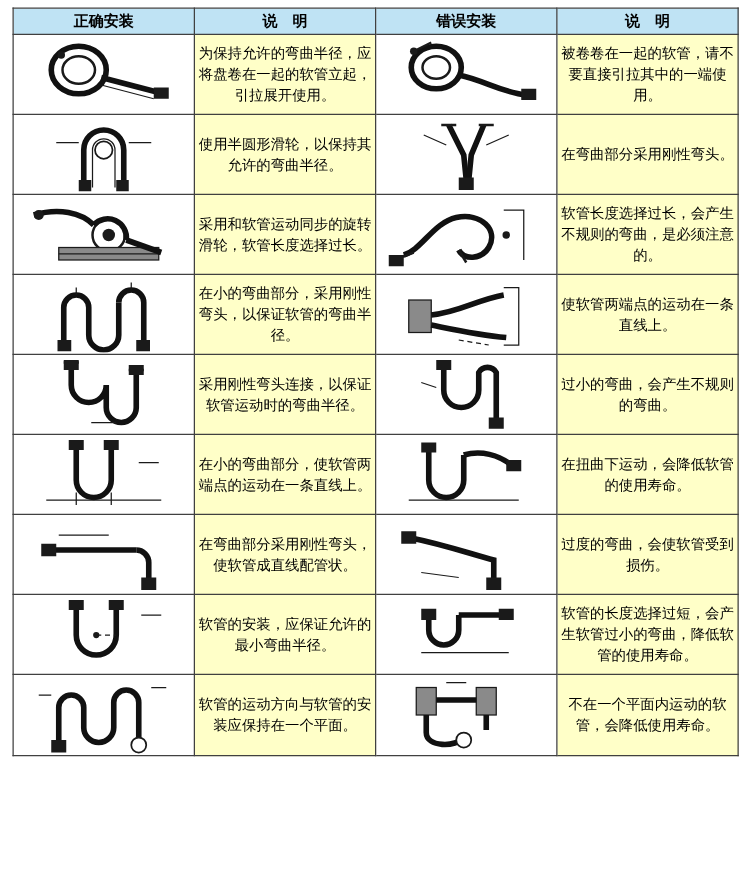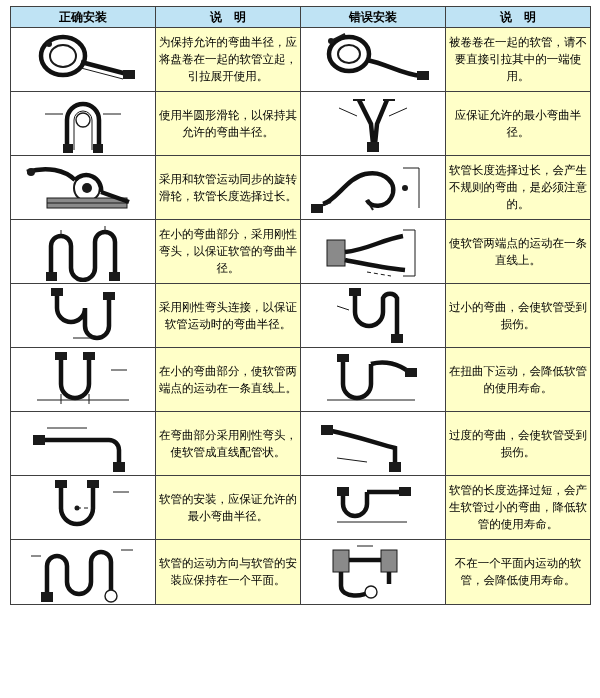--- a/index.html
+++ b/index.html
@@ -146,21 +146,21 @@
             <path d="M50 6 L62 30 L64 50" class="thick"></path>
             <path d="M78 6 L68 30 L66 50" class="thick"></path>
             <path d="M44 6 L56 6" class="stroke"></path>
             <path d="M74 6 L86 6" class="stroke"></path>
             <rect x="58" y="48" width="12" height="10" class="fillblk"></rect>
             <path d="M30 14 L48 22" class="thin"></path>
             <path d="M98 14 L80 22" class="thin"></path>
           </svg>
           </span>
         </td>
-        <td class="txt-cell">应保证允许的最小弯曲半径。</td>
+        <td class="txt-cell">在弯曲部分采用刚性弯头。</td>
       </tr>
 
       <tr>
         <td class="img-cell">
           <span>
           <svg width="132" height="60" viewBox="0 0 132 60">
             <path d="M10 14 C 30 8, 48 12, 58 22" class="thick"></path>
             <circle cx="70" cy="30" r="13" class="stroke"></circle>
             <circle cx="70" cy="30" r="5" class="fillblk"></circle>
             <path d="M58 22 A15 15 0 0 1 84 34" class="thick"></path>
@@ -233,21 +233,21 @@
         <td class="img-cell">
           <span>
           <svg width="132" height="60" viewBox="0 0 132 60">
             <path d="M48 6 L48 26 A14 14 0 0 0 76 26 L76 12 A8 8 0 0 1 90 12 L90 52" class="thick"></path>
             <rect x="42" y="2" width="12" height="8" class="fillblk"></rect>
             <rect x="84" y="48" width="12" height="9" class="fillblk"></rect>
             <path d="M30 20 L42 24" class="thin"></path>
           </svg>
           </span>
         </td>
-        <td class="txt-cell">过小的弯曲，会使软管受到损伤。</td>
+        <td class="txt-cell">过小的弯曲，会产生不规则的弯曲。</td>
       </tr>
 
       <tr>
         <td class="img-cell">
           <span>
           <svg width="132" height="60" viewBox="0 0 132 60">
             <path d="M44 6 L44 34 A14 14 0 0 0 72 34 L72 6" class="thick"></path>
             <rect x="38" y="2" width="12" height="8" class="fillblk"></rect>
             <rect x="66" y="2" width="12" height="8" class="fillblk"></rect>
             <path d="M20 50 L112 50" class="thin"></path>

